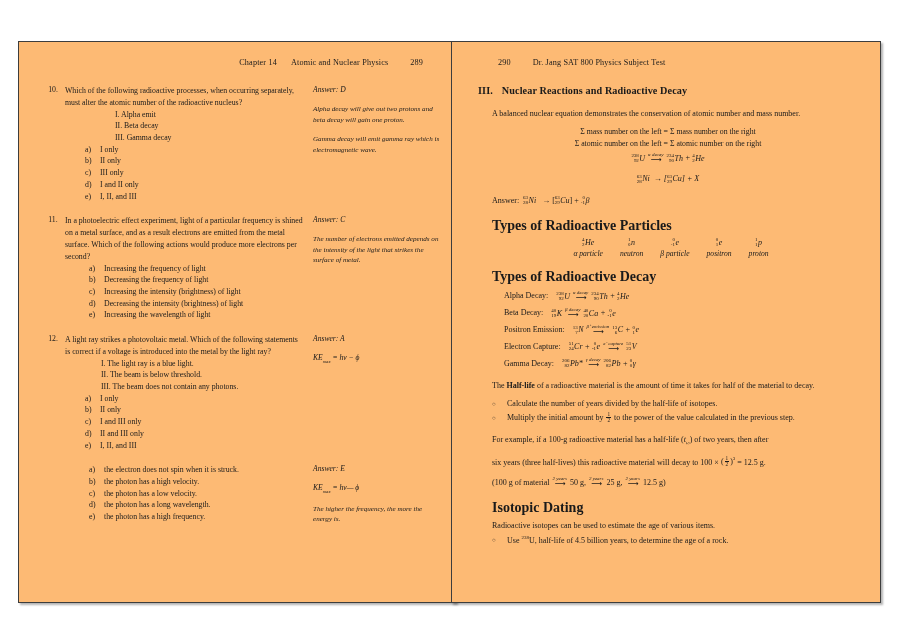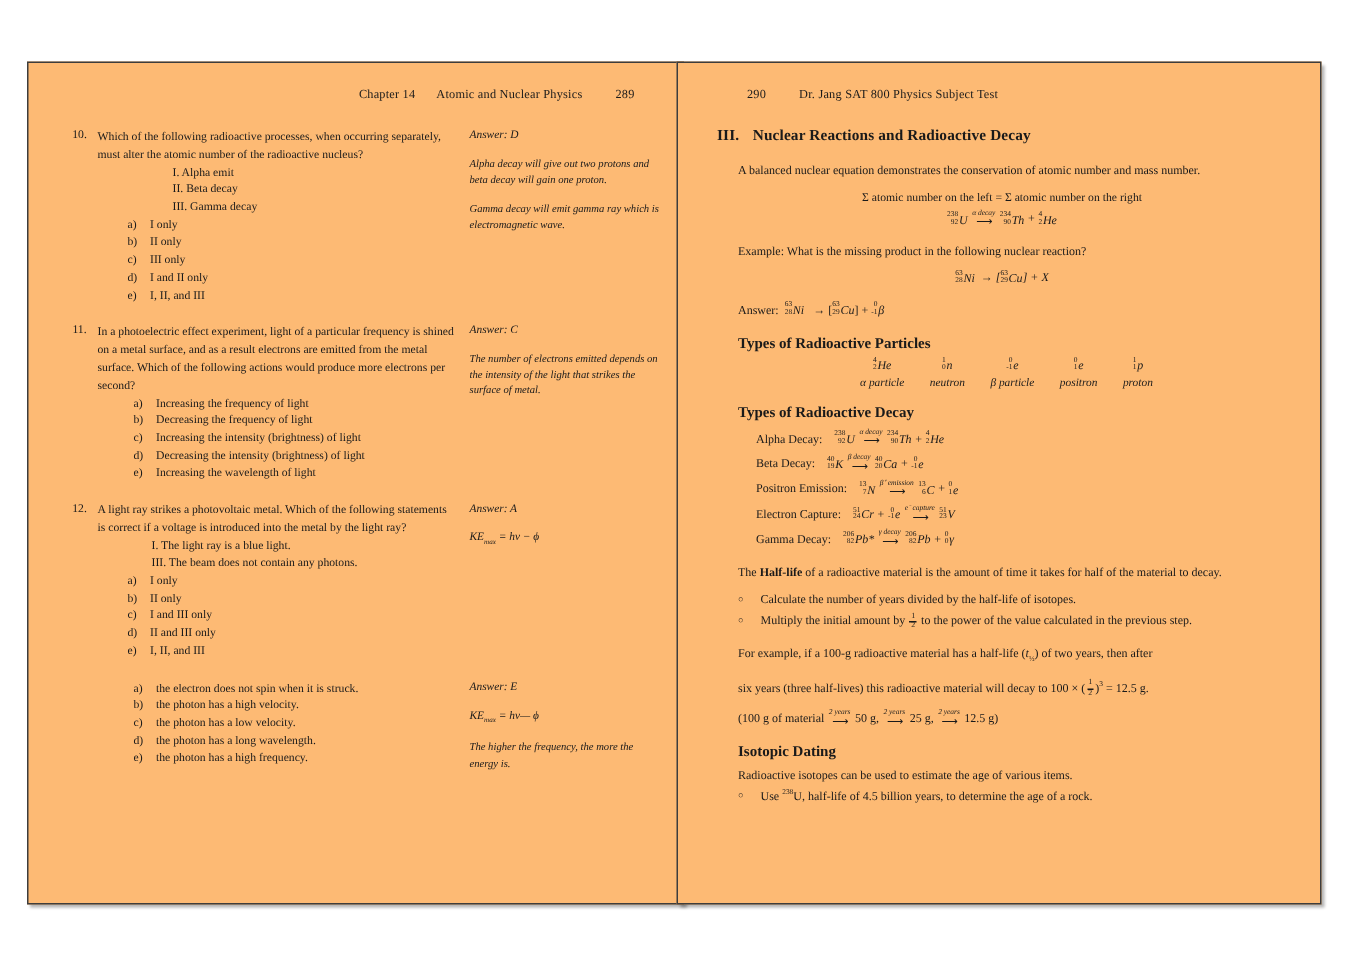--- a/index.html
+++ b/index.html
@@ -134,21 +134,21 @@
   }
   .center-eq {
     text-align: center;
     font-style: italic;
     font-size: 8px;
     margin: 3px 0 10px 0;
   }
 
   .subhead {
     font-weight: bold;
-    font-size: 10px;
+    font-size: 14px;
     margin: 11px 0 4px 0;
     padding-left: 14px;
   }
 
   .eqrow {
     font-size: 8px;
     padding-left: 26px;
     margin: 6px 0;
     white-space: nowrap;
   }
@@ -326,20 +326,21 @@
       </div>
 
       <div class="qblock">
         <div class="qmain">
           <div class="qstem">
             <span class="qnum">12.</span>
             <span class="body">A light ray strikes a photovoltaic metal. Which of the following statements is correct if a voltage is introduced into the metal by the light ray?</span>
           </div>
           <ul class="romans indent-b">
             <li>I. The light ray is a blue light.</li>
+            <li>II. The beam is below threshold.</li>
             <li>III. The beam does not contain any photons.</li>
           </ul>
           <ul class="choices">
             <li>
                 <span class="lab">a)</span>
                 <span>I only</span>
               </li>
             <li>
                 <span class="lab">b)</span>
                 <span>II only</span>
@@ -405,27 +406,27 @@
       <div class="runhead left-align">
         <span>290</span><span class="gap2"></span><span>Dr. Jang SAT 800 Physics Subject Test</span>
       </div>
 
       <div class="sec-head">
         <span class="numeral">III.</span><span>Nuclear Reactions and Radioactive Decay</span>
       </div>
 
       <p class="para">A balanced nuclear equation demonstrates the conservation of atomic number and mass number.</p>
 
+      <div class="center-line">Σ mass number on the left = Σ mass number on the right</div>
       <div class="center-line">Σ atomic number on the left = Σ atomic number on the right</div>
 
       <div class="center-eq">
         <span class="nuc"><span class="pre"><span>238</span><span>92</span></span><span>U</span></span><span class="arrow"><span class="lab">α decay</span><span class="shaft">⟶</span></span><span class="nuc"><span class="pre"><span>234</span><span>90</span></span><span>Th</span></span> <span>+</span> <span class="nuc"><span class="pre"><span>4</span><span>2</span></span><span>He</span></span>
       </div>
 
-      <p class="para">Example: What is the missing product in the following nuclear reaction?</p>
 
       <div class="center-eq">
         <span class="nuc"><span class="pre"><span>63</span><span>28</span></span><span>Ni</span></span>&nbsp;&nbsp;<span>→</span> [<span class="nuc"><span class="pre"><span>63</span><span>29</span></span><span>Cu</span></span>] <span>+ X</span>
       </div>
 
       <div class="para noindent" style="padding-left:14px; margin-top:8px;">
         <span>Answer:</span>&nbsp;&nbsp;<span class="nuc"><span class="pre"><span>63</span><span>28</span></span><span>Ni</span></span>&nbsp;&nbsp;&nbsp;<span>→</span> [<span class="nuc"><span class="pre"><span>63</span><span>29</span></span><span>Cu</span></span>] + <span class="nuc"><span class="pre"><span>0</span><span>-1</span></span><span>β</span></span>
       </div>
 
       <div class="subhead">Types of Radioactive Particles</div>

